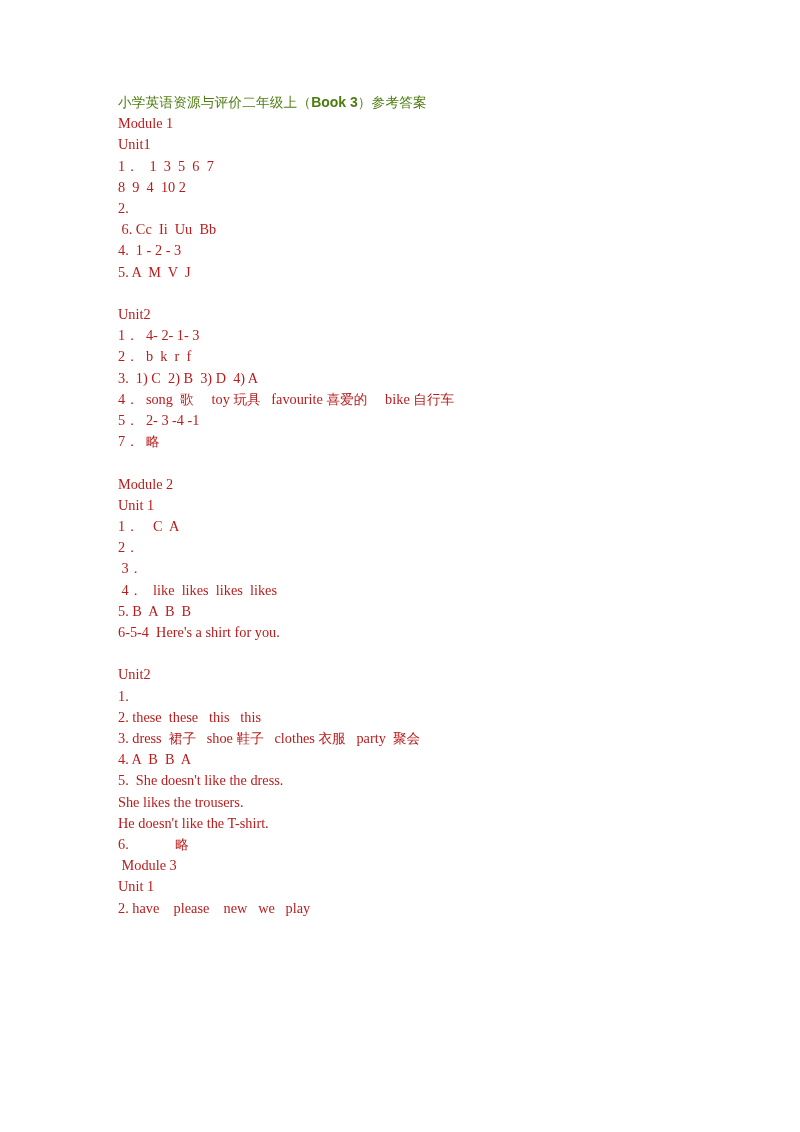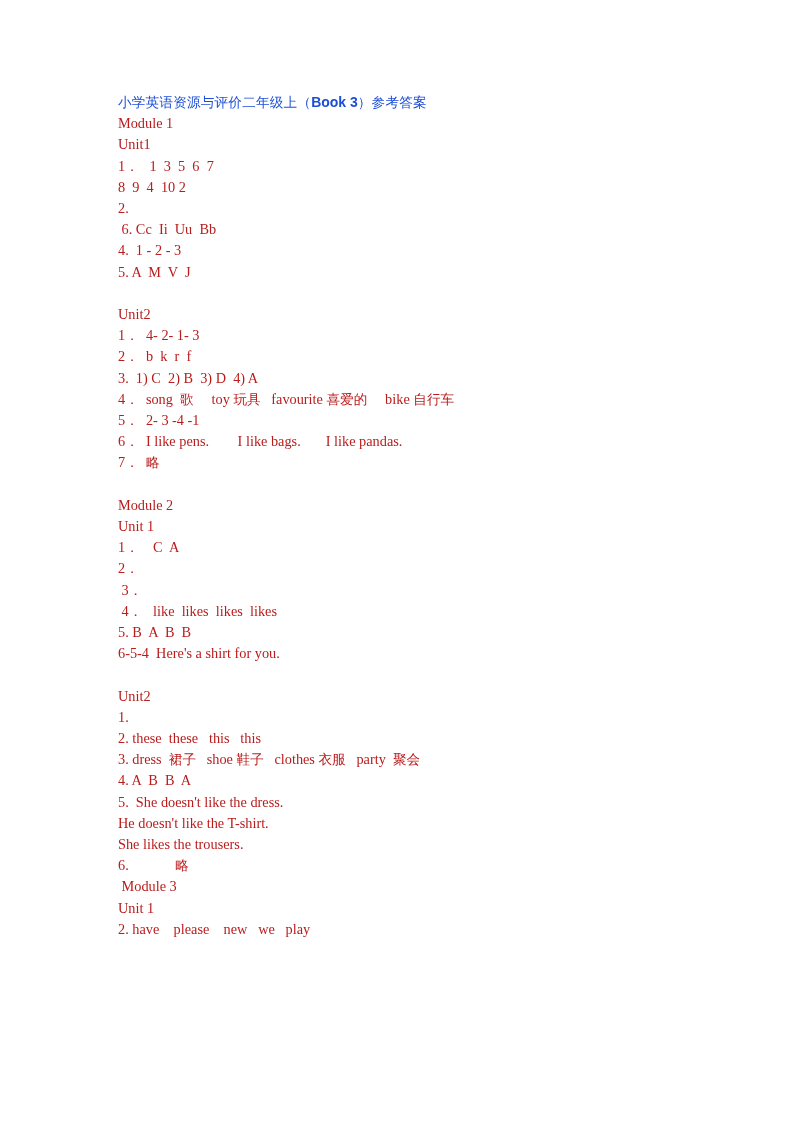--- a/index.html
+++ b/index.html
@@ -25,21 +25,21 @@
   }
   #doc-body {
     position: absolute;
     left: 118px;
     top: 92px;
     width: 600px;
   }
   .doc-title {
     font-size: 14.5px;
     line-height: 21.2px;
-    color: #1d4ed8;
+    color: #4d7c0f;
     white-space: pre;
     letter-spacing: 0.2px;
   }
   .doc-title .bk {
     font-family: "Liberation Sans", "DejaVu Sans", sans-serif;
     font-weight: bold;
     font-size: 14px;
     letter-spacing: 0;
   }
   .line {
@@ -77,40 +77,39 @@
         <div class="line"> 6. Cc  Ii  Uu  Bb</div>
         <div class="line">4.  1 - 2 - 3</div>
         <div class="line">5. A  M  V  J</div>
         <div class="blank">&nbsp;</div>
         <div class="line">Unit2</div>
         <div class="line">1<span class="cjk">．</span>  4- 2- 1- 3</div>
         <div class="line">2<span class="cjk">．</span>  b  k  r  f</div>
         <div class="line">3.  1) C  2) B  3) D  4) A</div>
         <div class="line">4<span class="cjk">．</span>  song  <span class="cjk">歌</span>     toy <span class="cjk">玩具</span>   favourite <span class="cjk">喜爱的</span>     bike <span class="cjk">自行车</span></div>
         <div class="line">5<span class="cjk">．</span>  2- 3 -4 -1</div>
-        <div class="line">6<span class="cjk">．</span>  I like pens.        I like bags.       I like pandas.</div>
         <div class="line">7<span class="cjk">．</span>  <span class="cjk">略</span></div>
         <div class="blank">&nbsp;</div>
         <div class="line">Module 2</div>
         <div class="line">Unit 1</div>
         <div class="line">1<span class="cjk">．</span>    C  A</div>
         <div class="line">2<span class="cjk">．</span></div>
         <div class="line"> 3<span class="cjk">．</span></div>
         <div class="line"> 4<span class="cjk">．</span>   like  likes  likes  likes</div>
         <div class="line">5. B  A  B  B</div>
         <div class="line">6-5-4  Here's a shirt for you.</div>
         <div class="blank">&nbsp;</div>
         <div class="line">Unit2</div>
         <div class="line">1.</div>
         <div class="line">2. these  these   this   this</div>
         <div class="line">3. dress  <span class="cjk">裙子</span>   shoe <span class="cjk">鞋子</span>   clothes <span class="cjk">衣服</span>   party  <span class="cjk">聚会</span></div>
         <div class="line">4. A  B  B  A</div>
         <div class="line">5.  She doesn't like the dress.</div>
+        <div class="line">She likes the trousers.</div>
         <div class="line">He doesn't like the T-shirt.</div>
-        <div class="line">She likes the trousers.</div>
         <div class="line">6.             <span class="cjk">略</span></div>
         <div class="line"> Module 3</div>
         <div class="line">Unit 1</div>
         <div class="line">2. have    please    new   we   play</div>
       </div>
 
   </div>
 
 </div>
 

